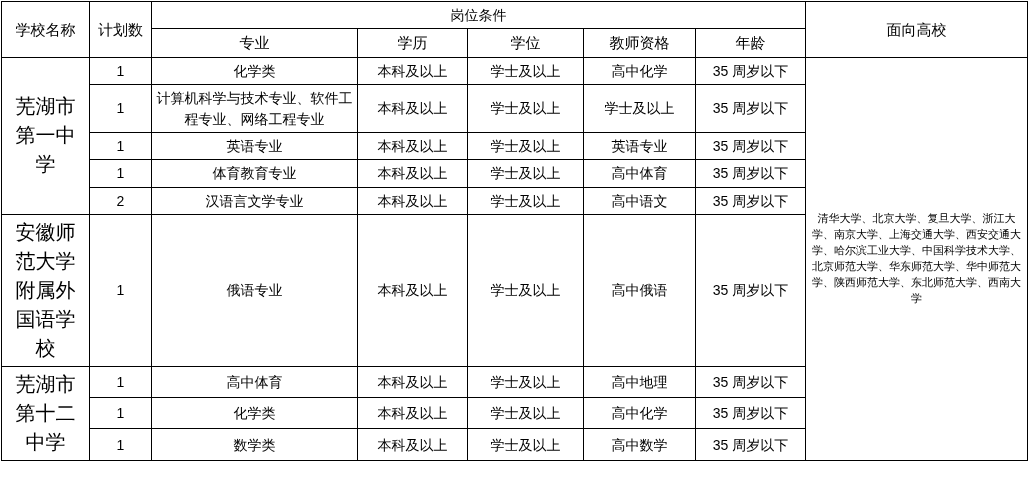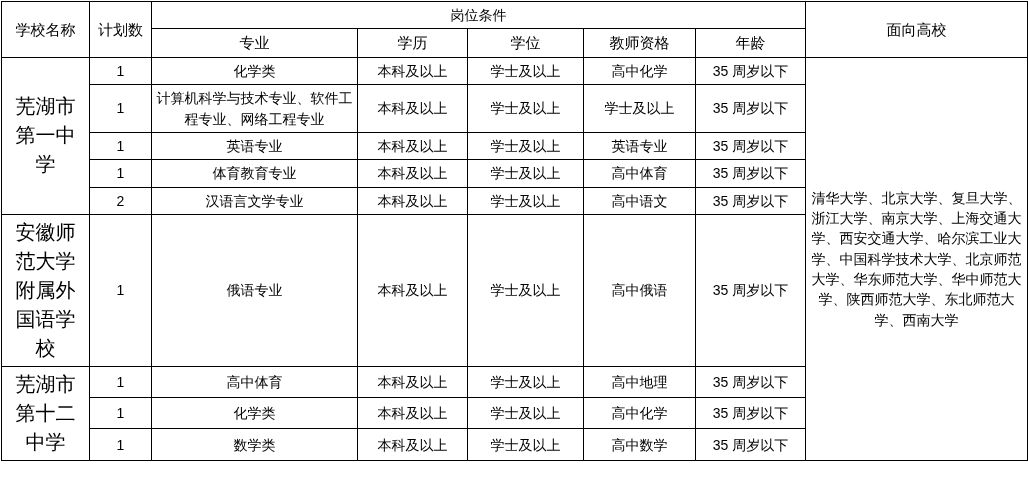--- a/index.html
+++ b/index.html
@@ -38,21 +38,21 @@
     font-size: 15px;
   }
   .hdr-group {
     font-size: 14px;
   }
   .school-cell {
     font-size: 20px;
     line-height: 1.5;
   }
   .univ-cell {
-    font-size: 14px;
+    font-size: 11px;
     line-height: 1.65;
     text-align: center;
     padding: 4px 10px;
   }
   .major-cell {
     font-size: 14px;
     line-height: 1.5;
   }
   .num-cell {
     font-size: 14px;

